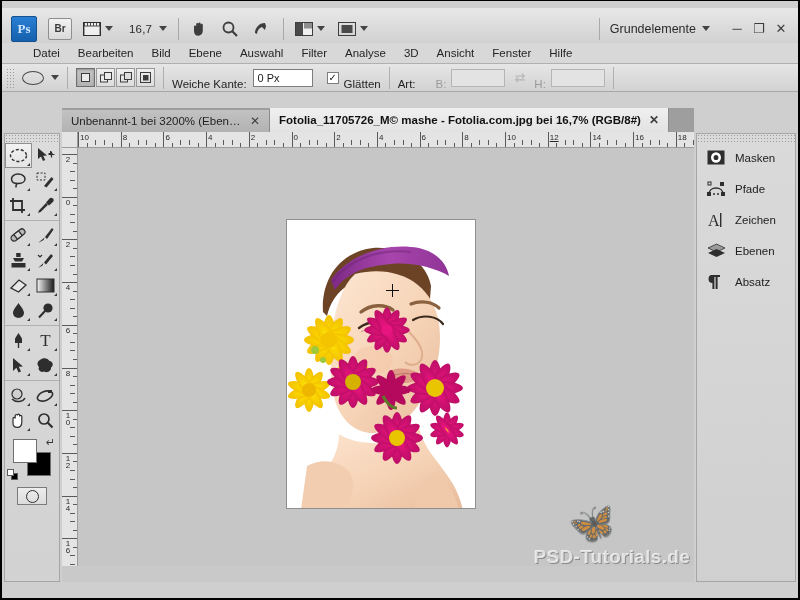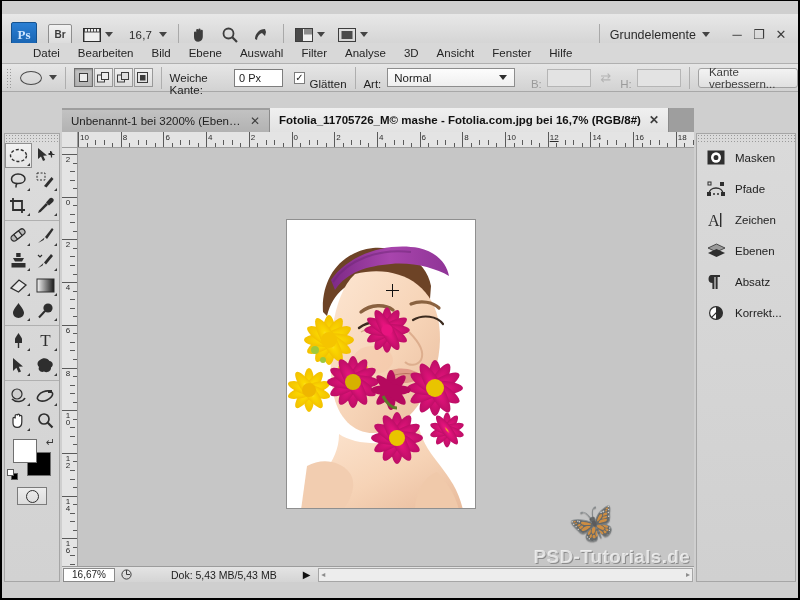--- a/index.html
+++ b/index.html
@@ -21,21 +21,21 @@
   
   .outer-frame {
     position:absolute; left:0; top:0; width:800px; height:600px;
     border: 2px solid #000;
     border-top-width: 1px;
     background: #cfcfcf;
   }
 
   
   .appbar {
-    position:absolute; left:2px; top:14px; right:2px; height:42px;
+    position:absolute; left:2px; top:8px; right:2px; height:42px;
     background: linear-gradient(#e8e8e8, #cdcdcd);
     border-bottom: 1px solid #9a9a9a;
     display:flex; align-items:center;
   }
   .ps-logo {
     width:26px;height:26px;margin-left:9px;
     background: linear-gradient(#2a7fd4,#1560ad);
     border:1px solid #14528f;
     color:#cfe6ff; font-weight:bold; font-size:13px;
     display:flex;align-items:center;justify-content:center;
@@ -355,35 +355,30 @@
     <span class="opt-label">Weiche Kante:</span>
     <div class="opt-input" style="width:60px;margin-left:6px">0 Px</div>
 
     <div style="width:14px"></div>
     <span class="chk">✓</span>
     <span class="opt-label" style="margin-left:5px">Glätten</span>
 
     <div class="opt-sep"></div>
 
     <span class="opt-label">Art:</span>
-    <div class="select" style="width:140px;margin-left:6px">
-      <span>Normal</span>
-      <span class="caret"></span>
-    </div>
 
     <div style="width:20px"></div>
     <span class="opt-label dim">B:</span>
     <div class="opt-input empty" style="width:54px;margin-left:5px"></div>
     <span class="swapico" style="margin:0 9px">⇄</span>
     <span class="opt-label dim">H:</span>
     <div class="opt-input empty" style="width:54px;margin-left:5px"></div>
 
     <div class="opt-sep"></div>
 
-    <div class="pillbtn">Kante verbessern...</div>
   </div>
 
   <div class="toolbox">
     <div class="tb-grip"></div>
     <div class="tool-grid">
       <div class="tool sel">
         <svg width="19" height="15" viewBox="0 0 19 15">
           <ellipse cx="9.5" cy="7.5" rx="8" ry="6" fill="none" stroke="#2e2e2e" stroke-width="1.4" stroke-dasharray="3 2"></ellipse>
         </svg>
           <span class="tri"></span>
@@ -892,35 +887,20 @@
           <path d="M20 246 C34 238 52 240 62 252 C70 262 66 276 56 290 L14 290 z" fill="#f2cdb0"></path>
           <path d="M150 252 C160 262 168 274 172 290 L128 290 C128 272 138 256 150 252 z" fill="#f0c9aa"></path>
         </svg>
         <span class="crosshair"></span>
       </div>
 
       <span class="butterfly">🦋</span>
       <span class="wmark">PSD-Tutorials.de</span>
     </div>
 
-    <div class="statusbar">
-      <div class="sb-zoom">16,67%</div>
-      <div class="sb-ico">
-        <svg width="11" height="11" viewBox="0 0 11 11">
-            <circle cx="5.5" cy="5.5" r="4.6" fill="none" stroke="#3d3d3d"></circle>
-            <path d="M5.5 1 L5.5 5.5 L9 5.5" fill="none" stroke="#3d3d3d"></path>
-          </svg>
-      </div>
-      <div class="sb-doc">Dok: 5,43 MB/5,43 MB</div>
-      <div class="sb-arrow">▶</div>
-      <div class="hscroll">
-        <span>◂</span>
-        <span>▸</span>
-      </div>
-    </div>
   </div>
 
   <div class="dock">
     <div class="dock-grip"></div>
 
     <div class="dock-item">
       <span class="dock-ico">
         <svg width="18" height="15" viewBox="0 0 18 15">
             <rect x="0.5" y="0.5" width="17" height="14" fill="#2e2e2e"></rect>
             <ellipse cx="9" cy="7.5" rx="5" ry="5.2" fill="#fff"></ellipse>
@@ -967,24 +947,14 @@
 
     <div class="dock-item">
       <span class="dock-ico">
         <svg width="18" height="16" viewBox="0 0 18 16">
           <path d="M4 1 h9 v2 h-2.4 v12 h-2 V3 h-1.2 v12 h-2 V9 C3 9 1.5 7.5 1.5 5 C1.5 2.6 3 1 4 1z" fill="#2e2e2e"></path>
         </svg>
       </span>
       <span>Absatz</span>
     </div>
 
-    <div class="dock-item">
-      <span class="dock-ico">
-        <svg width="18" height="16" viewBox="0 0 18 16">
-          <circle cx="9" cy="8" r="6.4" fill="#fff" stroke="#2e2e2e" stroke-width="1.2"></circle>
-          <path d="M9 1.6 A6.4 6.4 0 0 1 9 14.4 z" fill="#2e2e2e"></path>
-          <path d="M4.6 12.4 L13.4 3.6" stroke="#2e2e2e" stroke-width="1.2"></path>
-        </svg>
-      </span>
-      <span>Korrekt...</span>
-    </div>
   </div>
 </div>
 
 </body></html>

